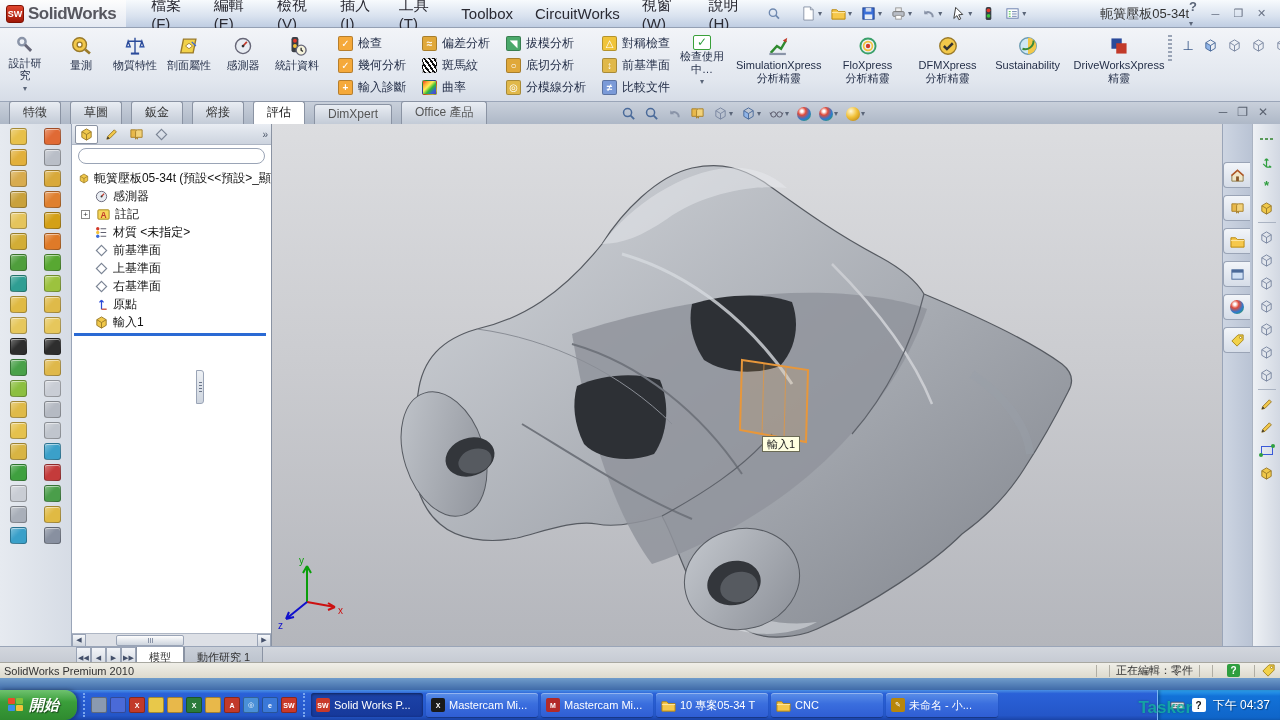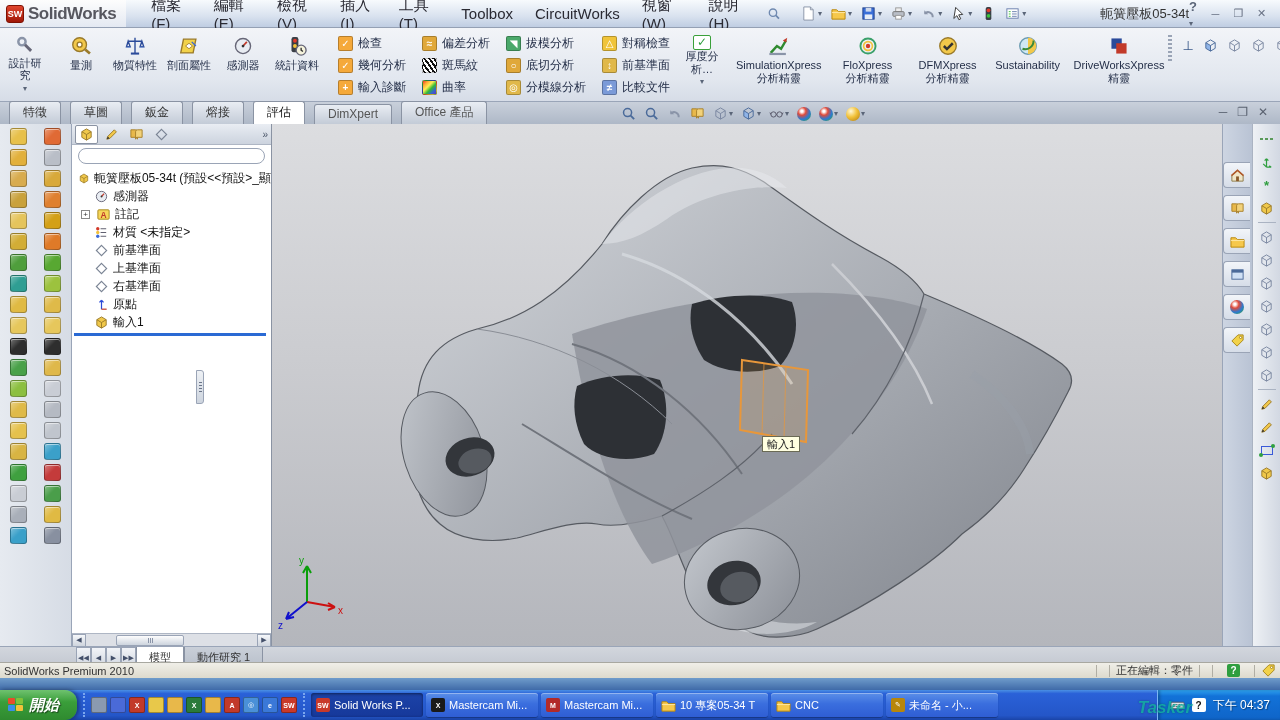--- a/index.html
+++ b/index.html
@@ -105,21 +105,21 @@
   #winflag i:nth-child(3){background:#3a8ee8}#winflag i:nth-child(4){background:#f2c23a}
   #quicklaunch{display:flex;align-items:center;gap:3px;padding:0 6px;margin-left:6px;border-left:2px dotted #7aa6ee;border-right:2px dotted #7aa6ee;height:24px}
   .qlicon{width:16px;height:16px;border-radius:2px;display:flex;align-items:center;justify-content:center;font-size:7px;font-weight:bold;color:#fff;border:1px solid rgba(0,0,0,.3)}
   #tasks{display:flex;align-items:center;gap:3px;margin-left:6px;flex:1}
   .taskbtn{width:112px;height:24px;border-radius:3px;background:linear-gradient(#5b8fe8,#3a6ede 45%,#2f5ed4);box-shadow:inset 0 1px 0 rgba(255,255,255,.35),0 1px 1px rgba(0,0,0,.3);display:flex;align-items:center;gap:4px;padding:0 5px;color:#fff;font-size:11px;white-space:nowrap;overflow:hidden}
   .taskbtn.active{background:linear-gradient(#1c43a8,#16389a);box-shadow:inset 0 1px 3px rgba(0,0,0,.5)}
   .tic{width:14px;height:14px;border-radius:2px;display:flex;align-items:center;justify-content:center;font-size:7px;font-weight:bold;color:#fff;flex:0 0 14px}
   #tray{height:30px;display:flex;align-items:center;gap:7px;padding:0 10px 0 12px;background:linear-gradient(#2fa3f0,#1272d8 20%,#0f64c8);border-left:1px solid #7ab6f4;box-shadow:inset 2px 0 3px rgba(0,0,0,.25);color:#fff}
   #qbadge{width:14px;height:14px;background:#fff;color:#111;font-weight:bold;font-size:10px;display:flex;align-items:center;justify-content:center;border-radius:2px}
   #clock{font-size:12px;text-shadow:1px 1px 1px rgba(0,0,0,.4)}
-  #watermark{position:absolute;right:88px;bottom:2px;font-size:17px;font-weight:bold;font-style:italic;color:rgba(22,190,170,.75);text-shadow:0 0 2px rgba(0,60,60,.5);pointer-events:none}
+  #watermark{position:absolute;right:88px;bottom:2px;font-size:17px;font-weight:bold;color:rgba(22,190,170,.75);text-shadow:0 0 2px rgba(0,60,60,.5);pointer-events:none}
   .si{width:15px;height:15px;display:block}
   .si24{width:22px;height:22px;display:block}
 </style>
 </head>
 <body>
 
 <svg width="0" height="0" style="position:absolute">
 <defs>
 <symbol id="s-page" viewBox="0 0 16 16">
         <path d="M3 1h7l3 3v11H3z" fill="#fff" stroke="#8a94a8"></path>
@@ -452,21 +452,21 @@
           <span>前基準面</span>
         </div>
         <div class="rrow">
           <span class="gly" style="background:#7a9ad8">≠</span>
           <span>比較文件</span>
         </div>
       </div>
     </div>
   <div class="rbtn" style="min-width:48px">
     <span class="gly" style="background:#fff;border-color:#3aa03a;color:#2f9e3f;width:18px;height:18px;font-size:12px">✓</span>
-    <span style="width:44px">厚度分析…</span>
+    <span style="width:44px">檢查使用中…</span>
       <span class="dd">▾</span>
   </div>
   <div class="rsep"></div>
   <div id="rxpress" style="display:flex;gap:4px">
       <div class="rbtn xbtn">
         <svg class="si24" viewBox="0 0 16 16">
           <use href="#s-simx"></use>
         </svg>
         <span class="xen">SimulationXpress</span>
         <span>分析精靈</span>

